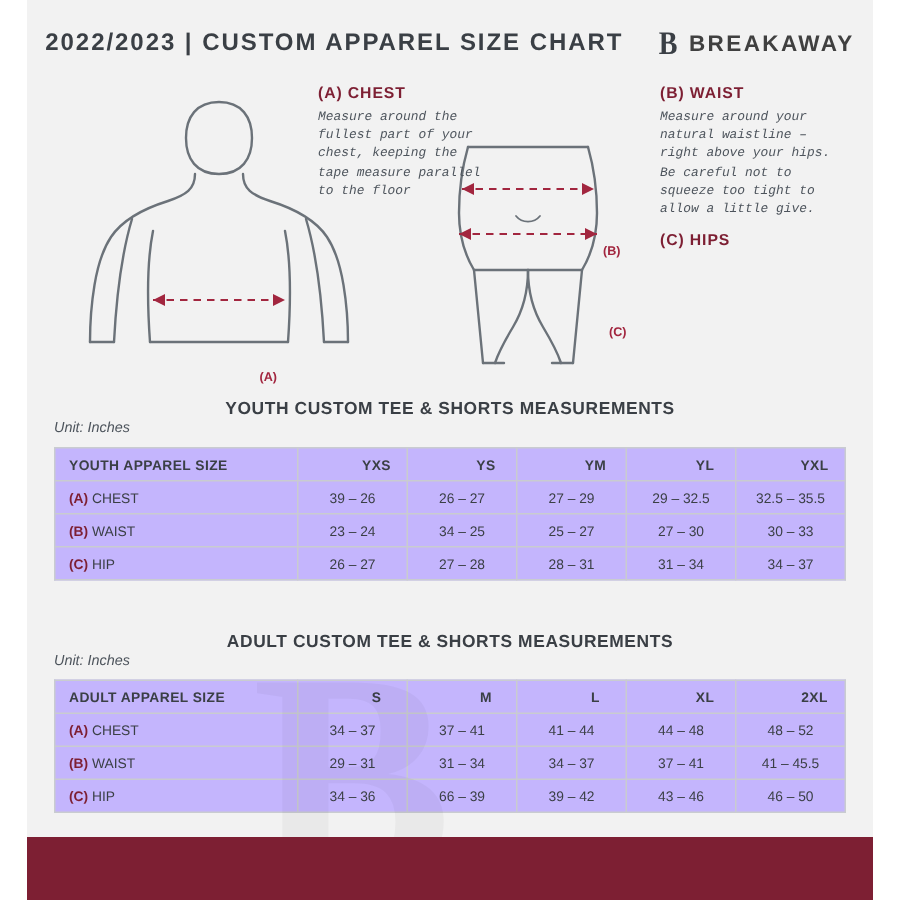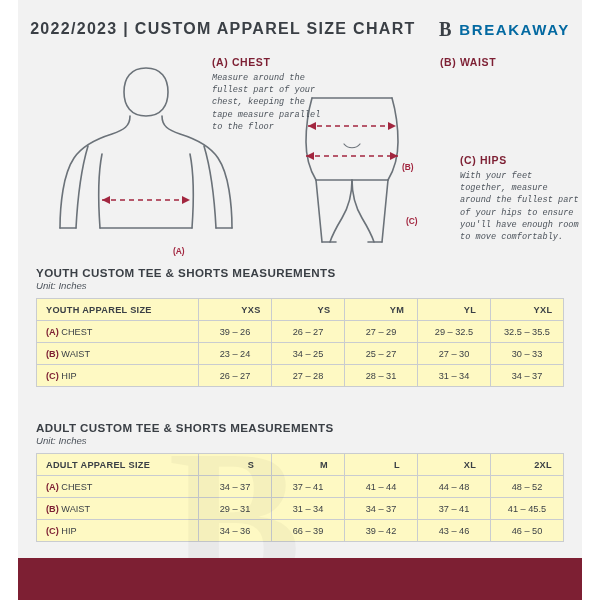--- a/index.html
+++ b/index.html
@@ -67,21 +67,21 @@
     font-weight: bold;
     color: #3a3f45;
     line-height: 1;
     margin-right: 7px;
     transform: scaleX(0.85);
   }
   .brand-name {
     font-size: 15px;
     font-weight: bold;
     letter-spacing: 1.6px;
-    color: #0369a1;
+    color: #404040;
   }
   
   .diagram {
     position: relative;
     height: 212px;
     margin: 0 8px;
   }
   .callout {
     position: absolute;
     width: 118px;
@@ -96,44 +96,44 @@
   .callout p {
     margin: 0;
     font-size: 8.6px;
     line-height: 1.42;
     font-style: italic;
     color: #4d545c;
     font-family: Liberation Mono, monospace;
   }
   .c-chest { left: 186px; top: 6px; }
   .c-waist { left: 414px; top: 6px; width: 120px; }
-  .c-hips  { left: 434px; top: 104px; width: 120px; }
+  .c-hips  { left: 414px; top: 104px; width: 120px; }
 
   .svg-wrap { position: absolute; left: 0; top: 0; width: 564px; height: 212px; }
 
   
   .table-block { margin: 4px 18px 0 18px; }
   .table-title {
-    text-align: left;
+    text-align: center;
     font-size: 11.6px;
     font-weight: bold;
     letter-spacing: 0.4px;
     color: #3a3f45;
     margin-bottom: 1px;
   }
   .table-sub {
     font-size: 9.6px;
     font-style: italic;
     color: #4d545c;
     margin-bottom: 7px;
   }
   table {
     width: 100%;
     border-collapse: collapse;
-    background: #fef9c3;
+    background: #c4b5fd;
     table-layout: fixed;
   }
   th, td {
     border: 1px solid #c9ccd0;
     height: 21px;
     font-size: 9.2px;
     color: #3a3f45;
     text-align: center;
     padding: 0;
   }
@@ -233,24 +233,24 @@
       <div style="position:absolute;left:147px;top:196px;font-size:8.4px;font-weight:bold;color:#a2263f;">(A)</div>
       <div style="position:absolute;left:376px;top:112px;font-size:8.4px;font-weight:bold;color:#a2263f;">(B)</div>
       <div style="position:absolute;left:380px;top:166px;font-size:8.4px;font-weight:bold;color:#a2263f;">(C)</div>
 
       <div class="callout c-chest">
         <h3>(A) CHEST</h3>
         <p>Measure around the fullest part of your chest, keeping the tape measure parallel to the floor</p>
       </div>
       <div class="callout c-waist">
         <h3>(B) WAIST</h3>
+        <p>Measure around your natural waistline – right above your hips. Be careful not to squeeze too tight to allow a little give.</p>
       </div>
       <div class="callout c-hips">
         <h3>(C) HIPS</h3>
-        <p>With your feet together, measure around the fullest part of your hips to ensure you'll have enough room to move comfortably.</p>
       </div>
     </div>
 
     <div class="table-block">
       <div class="table-title">YOUTH CUSTOM TEE &amp; SHORTS MEASUREMENTS</div>
       <div class="table-sub">Unit: Inches</div>
       <table>
         <thead>
           <tr>
             <th class="rowhead">YOUTH APPAREL SIZE</th>

